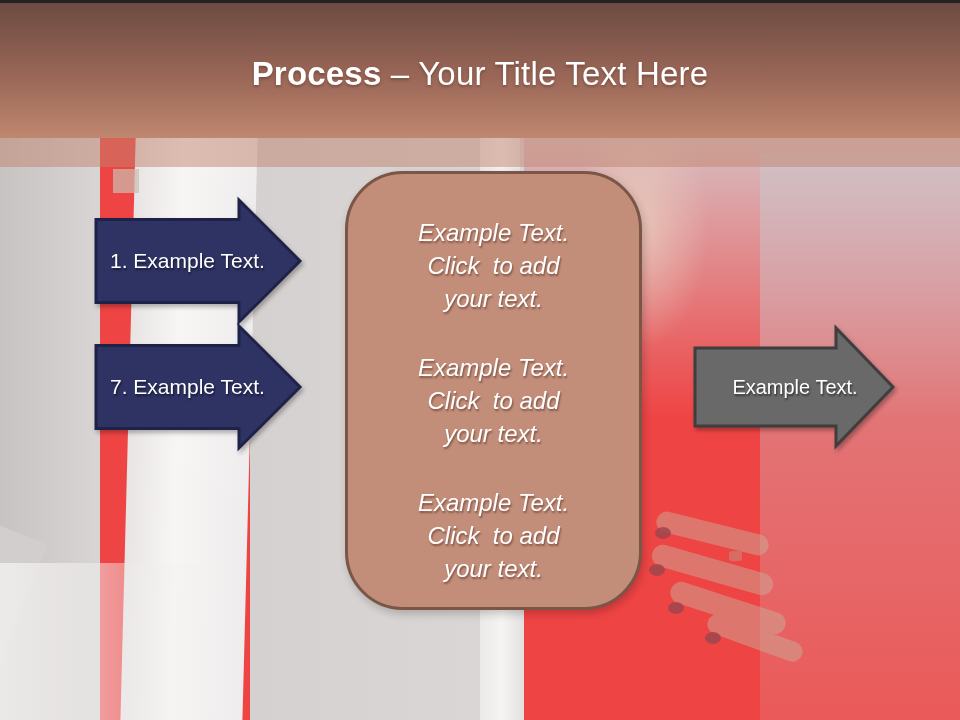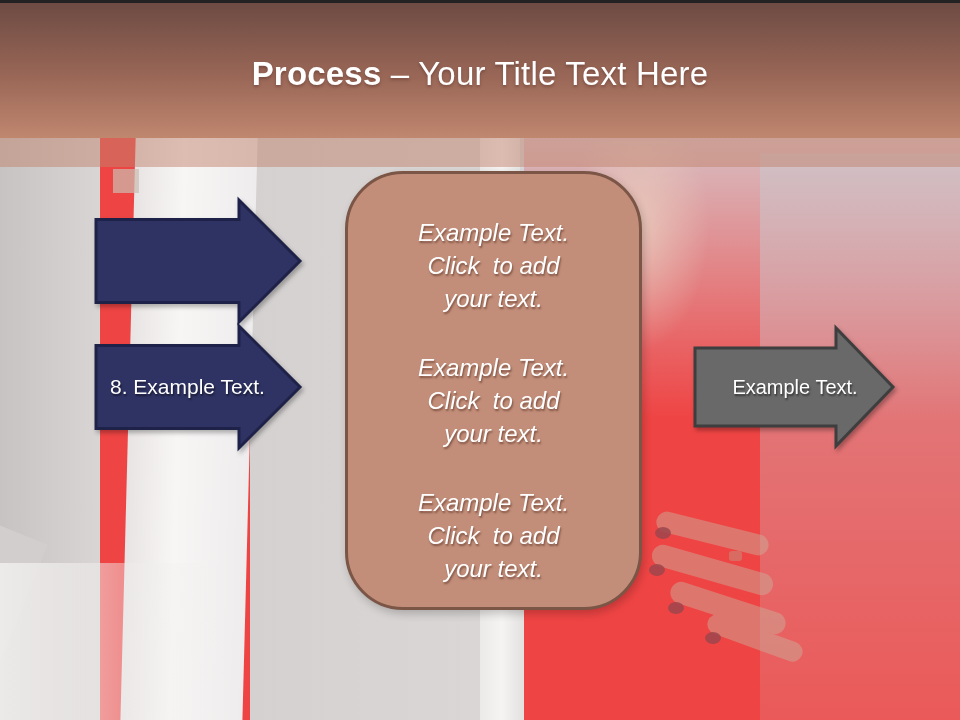--- a/index.html
+++ b/index.html
@@ -143,26 +143,27 @@
       <span>–</span>
       <span>Your Title Text Here</span>
     </h1>
   </header>
   <div class="band-fade"></div>
 
   <div class="step step-1">
     <svg viewBox="0 0 204 122">
       <polygon points="0,19.5 143,19.5 143,0 204,61 143,122 143,102.5 0,102.5"></polygon>
     </svg>
+    <span class="step-label">1. Example Text.</span>
   </div>
   <div class="step step-2">
     <svg viewBox="0 0 204 122">
       <polygon points="0,19.5 143,19.5 143,0 204,61 143,122 143,102.5 0,102.5"></polygon>
     </svg>
-    <span class="step-label">8. Example Text.</span>
+    <span class="step-label">7. Example Text.</span>
   </div>
 
   <div class="panel">
     <p class="panel-block">Example Text.
 Click  to add
 your text.</p>
     <p class="panel-block">Example Text.
 Click  to add
 your text.</p>
     <p class="panel-block">Example Text.

